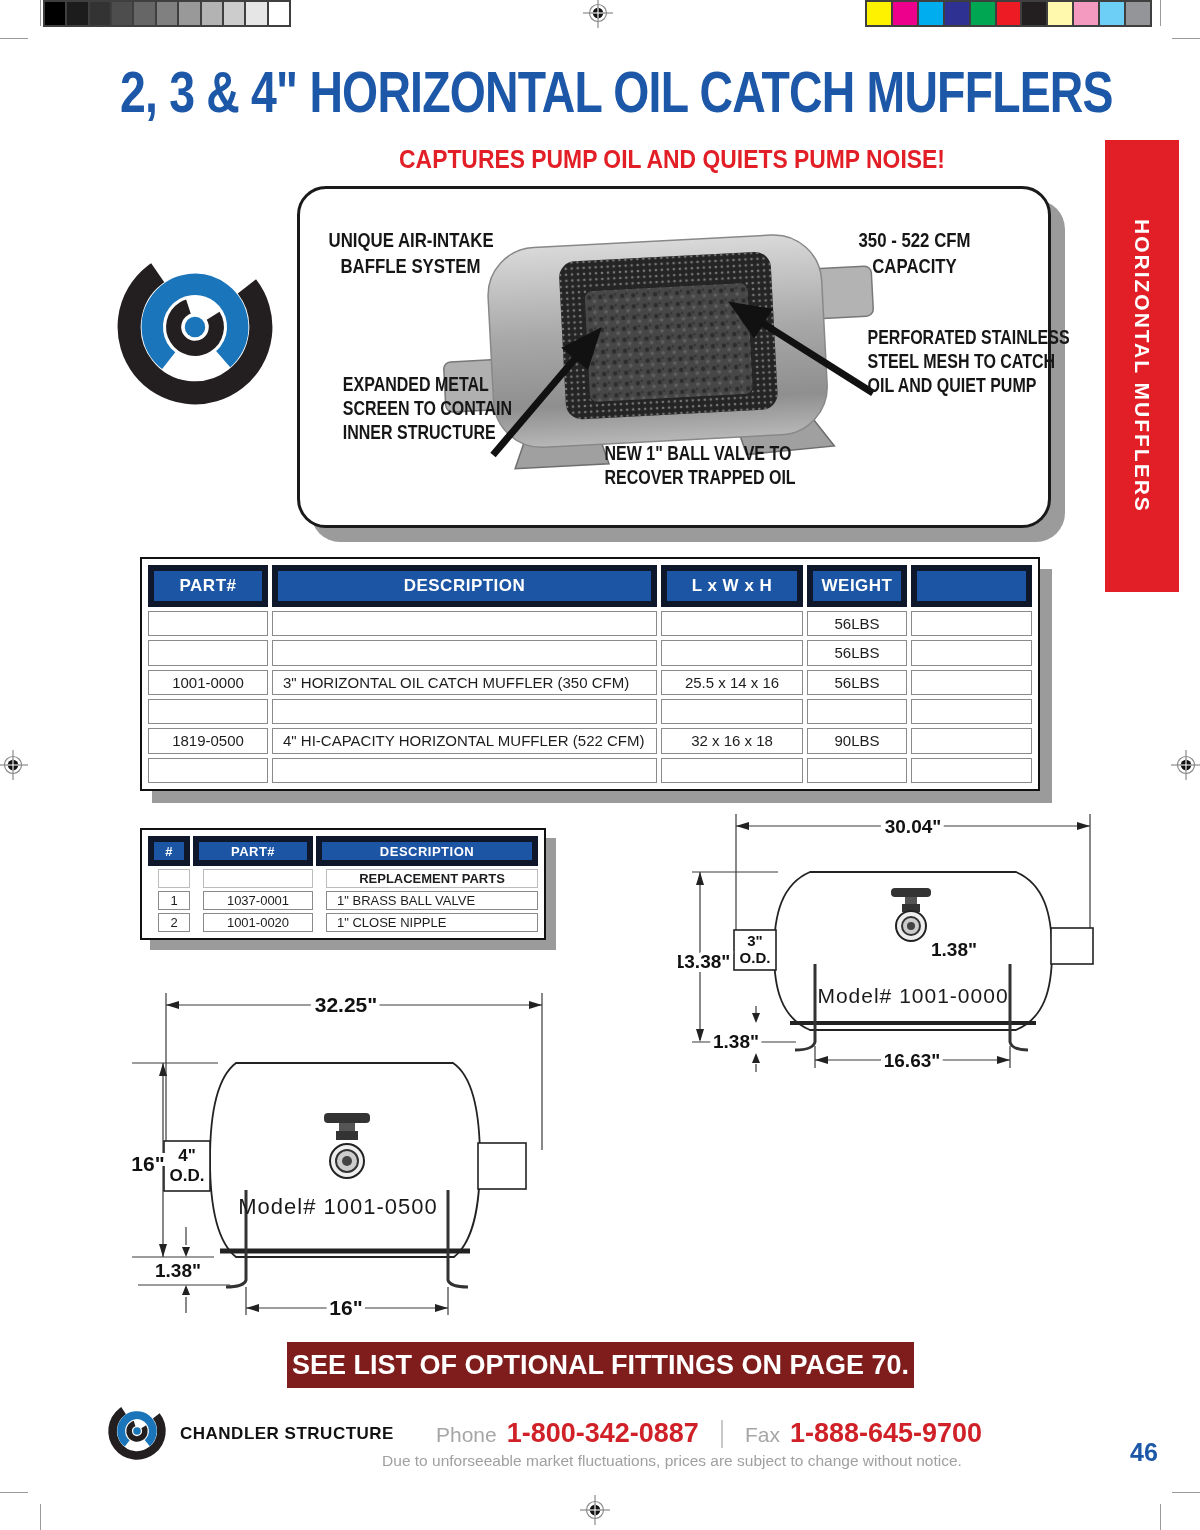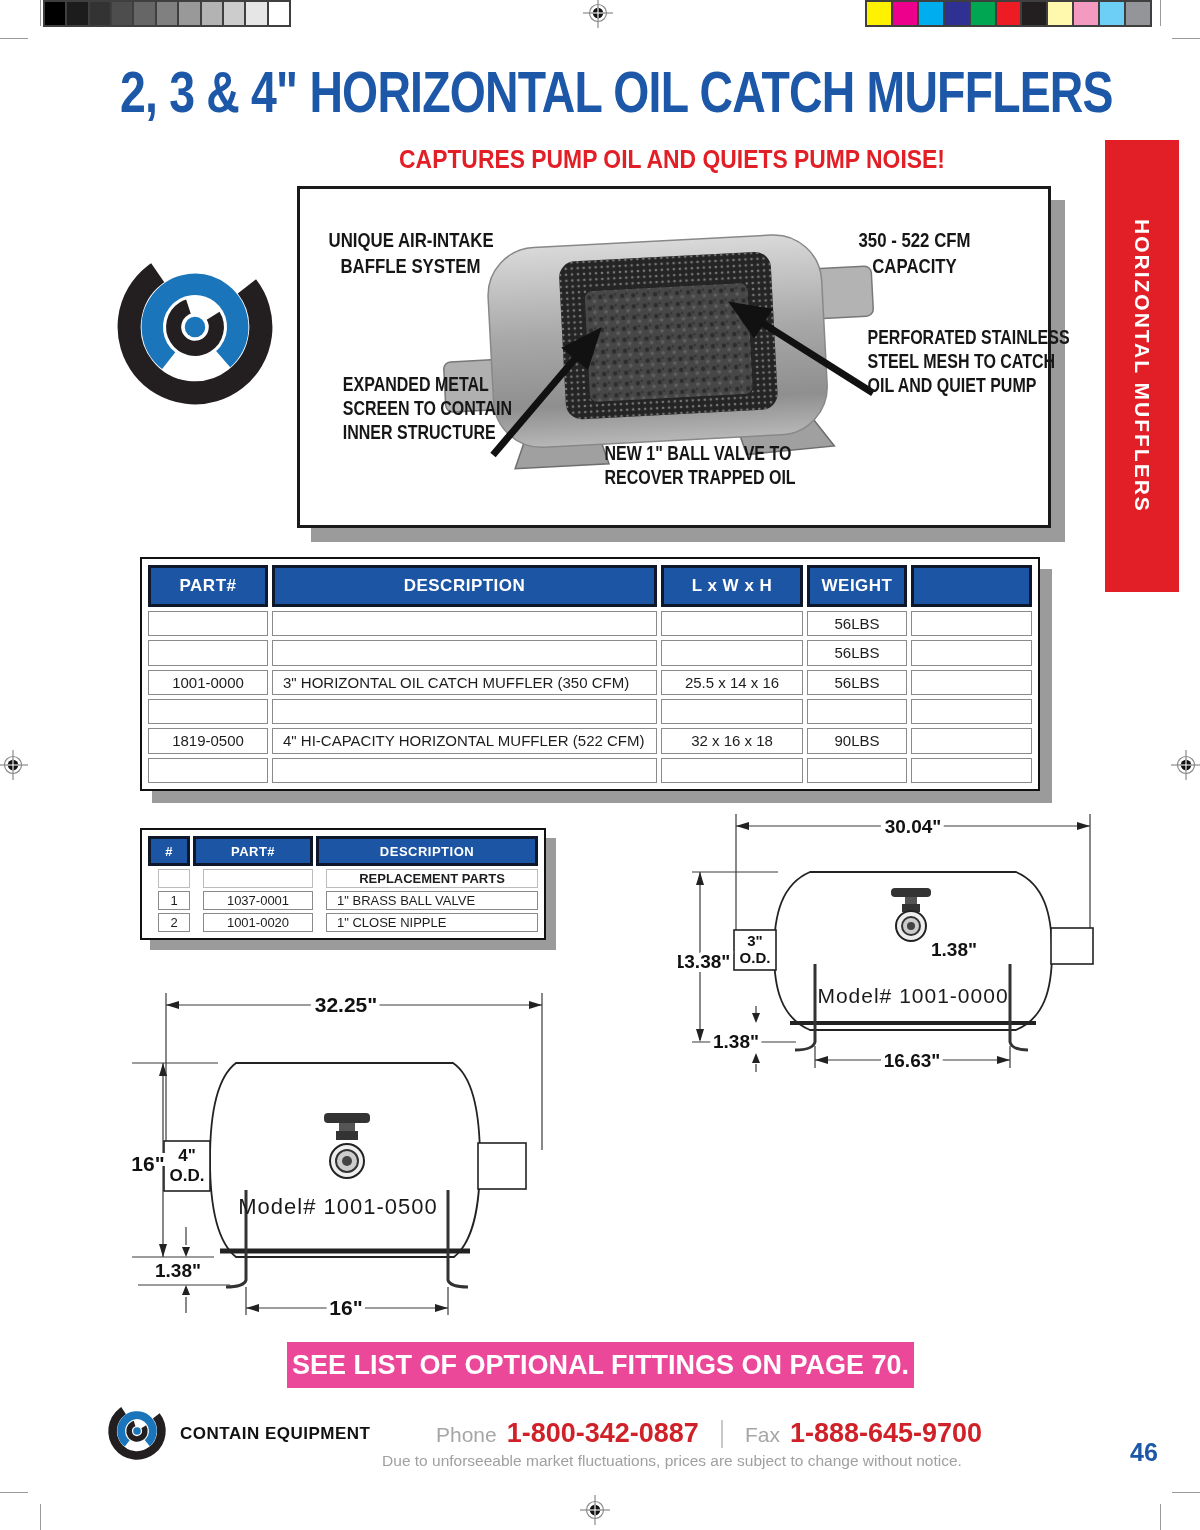--- a/index.html
+++ b/index.html
@@ -24,30 +24,30 @@
   .sidetab span{writing-mode:vertical-rl;color:#fff;font-weight:bold;font-size:21px;
                 letter-spacing:2px;white-space:nowrap;}
   
   .tblouter{background:#fff;border:2px solid #111;box-sizing:border-box;padding:6px;}
   .shadow12{box-shadow:12px 12px 0 #9b9b9b;}
   .shadow10{box-shadow:10px 10px 0 #9b9b9b;}
   .maintbl{display:grid;grid-template-columns:120px 385px 142px 100px 1fr;
            grid-template-rows:42px repeat(6,1fr);gap:4px;height:100%;box-sizing:border-box;}
   .reptbl{display:grid;grid-template-columns:42px 120px 1fr;
           grid-template-rows:30px 1fr 1fr 1fr;gap:3px;height:100%;box-sizing:border-box;}
-  .th{background:#1d55a5;border:3px solid #0f172a;color:#fff;font-weight:bold;
+  .th{background:#1d55a5;border:6px solid #0f172a;color:#fff;font-weight:bold;
       display:flex;align-items:center;justify-content:center;font-size:17px;letter-spacing:.5px;}
   .th.small{font-size:13px;}
   .td{border:1px solid #8a8a8a;display:flex;align-items:center;justify-content:center;
       font-size:15px;color:#1d1d1d;background:#fff;white-space:nowrap;overflow:hidden;}
   .td.left{justify-content:flex-start;padding-left:10px;}
   .td.small{font-size:13px;margin-left:10px;}
   .td.bold{font-weight:bold;}
   
-  .banner{background:#ec4899;color:#fff;font-weight:bold;font-size:27px;text-align:center;
+  .banner{background:#7f1d1d;color:#fff;font-weight:bold;font-size:27px;text-align:center;
           line-height:46px;white-space:nowrap;}
   .company{color:#111;font-weight:bold;font-size:17px;letter-spacing:.5px;}
   .phonerow{display:flex;align-items:baseline;white-space:nowrap;}
   .phlabel{color:#a6a6a6;font-size:21px;margin-right:10px;}
   .phnum{color:#cf2127;font-weight:bold;font-size:27px;}
   .phdiv{width:2px;height:28px;background:#c9c9c9;margin:0 22px;align-self:center;}
   .disclaimer{color:#a0a0a0;font-size:15.5px;text-align:center;width:640px;}
   .pagenum{color:#1d58a8;font-weight:bold;font-size:25px;}
   svg text{font-family:"Liberation Sans",sans-serif;}
   .dimtxt{font-weight:bold;font-size:19px;fill:#111;paint-order:stroke;stroke:#fff;stroke-width:8px;}
@@ -131,21 +131,21 @@
   <div class="abs subtitle" style="left:297px;top:144px;width:750px;">CAPTURES PUMP OIL AND QUIETS PUMP NOISE!</div>
 
   <svg class="abs" style="left:106px;top:238px;" width="178" height="178">
       <use href="#clogo"></use>
     </svg>
 
   <div class="abs sidetab" style="left:1105px;top:140px;width:74px;height:452px;">
     <span>HORIZONTAL MUFFLERS</span>
   </div>
 
-  <div class="abs featurebox" style="left:297px;top:186px;width:748px;height:336px;">
+  <div class="abs featurebox" style="left:297px;top:186px;width:748px;height:336px;border-radius:29px;">
 
     <svg class="abs" style="left:135px;top:24px;" width="450" height="272" viewBox="0 0 450 272">
       <defs>
         <linearGradient id="gbody" x1="0" y1="0" x2="0" y2="1">
           <stop offset="0" stop-color="#d9d9d9"></stop>
             <stop offset="0.45" stop-color="#a8a8a8"></stop>
           <stop offset="0.8" stop-color="#8f8f8f"></stop>
             <stop offset="1" stop-color="#b7b7b7"></stop>
         </linearGradient>
         <pattern id="pdots" width="6" height="6" patternUnits="userSpaceOnUse">
@@ -373,21 +373,21 @@
     <text class="dimtxt" x="60" y="302" text-anchor="middle">1.38"</text>
     <text class="dimtxt" x="228" y="340" text-anchor="middle" style="font-size:21px">16"</text>
     <text class="modeltxt" x="220" y="239" text-anchor="middle" style="font-size:22px">Model# 1001-0500</text>
   </svg>
 
   <div class="abs banner" style="left:287px;top:1342px;width:627px;height:46px;">SEE LIST OF OPTIONAL FITTINGS ON PAGE 70.</div>
 
   <svg class="abs" style="left:104px;top:1398px;" width="66" height="66">
       <use href="#clogo"></use>
     </svg>
-  <div class="abs company" style="left:180px;top:1424px;">CONTAIN EQUIPMENT</div>
+  <div class="abs company" style="left:180px;top:1424px;">CHANDLER STRUCTURE</div>
 
   <div class="abs phonerow" style="left:436px;top:1418px;">
     <span class="phlabel">Phone</span>
     <span class="phnum">1-800-342-0887</span>
     <span class="phdiv"></span>
     <span class="phlabel">Fax</span>
     <span class="phnum">1-888-645-9700</span>
   </div>
   <div class="abs disclaimer" style="left:352px;top:1452px;">Due to unforseeable market fluctuations, prices are subject to change without notice.</div>
   <div class="abs pagenum" style="left:1130px;top:1438px;">46</div>

